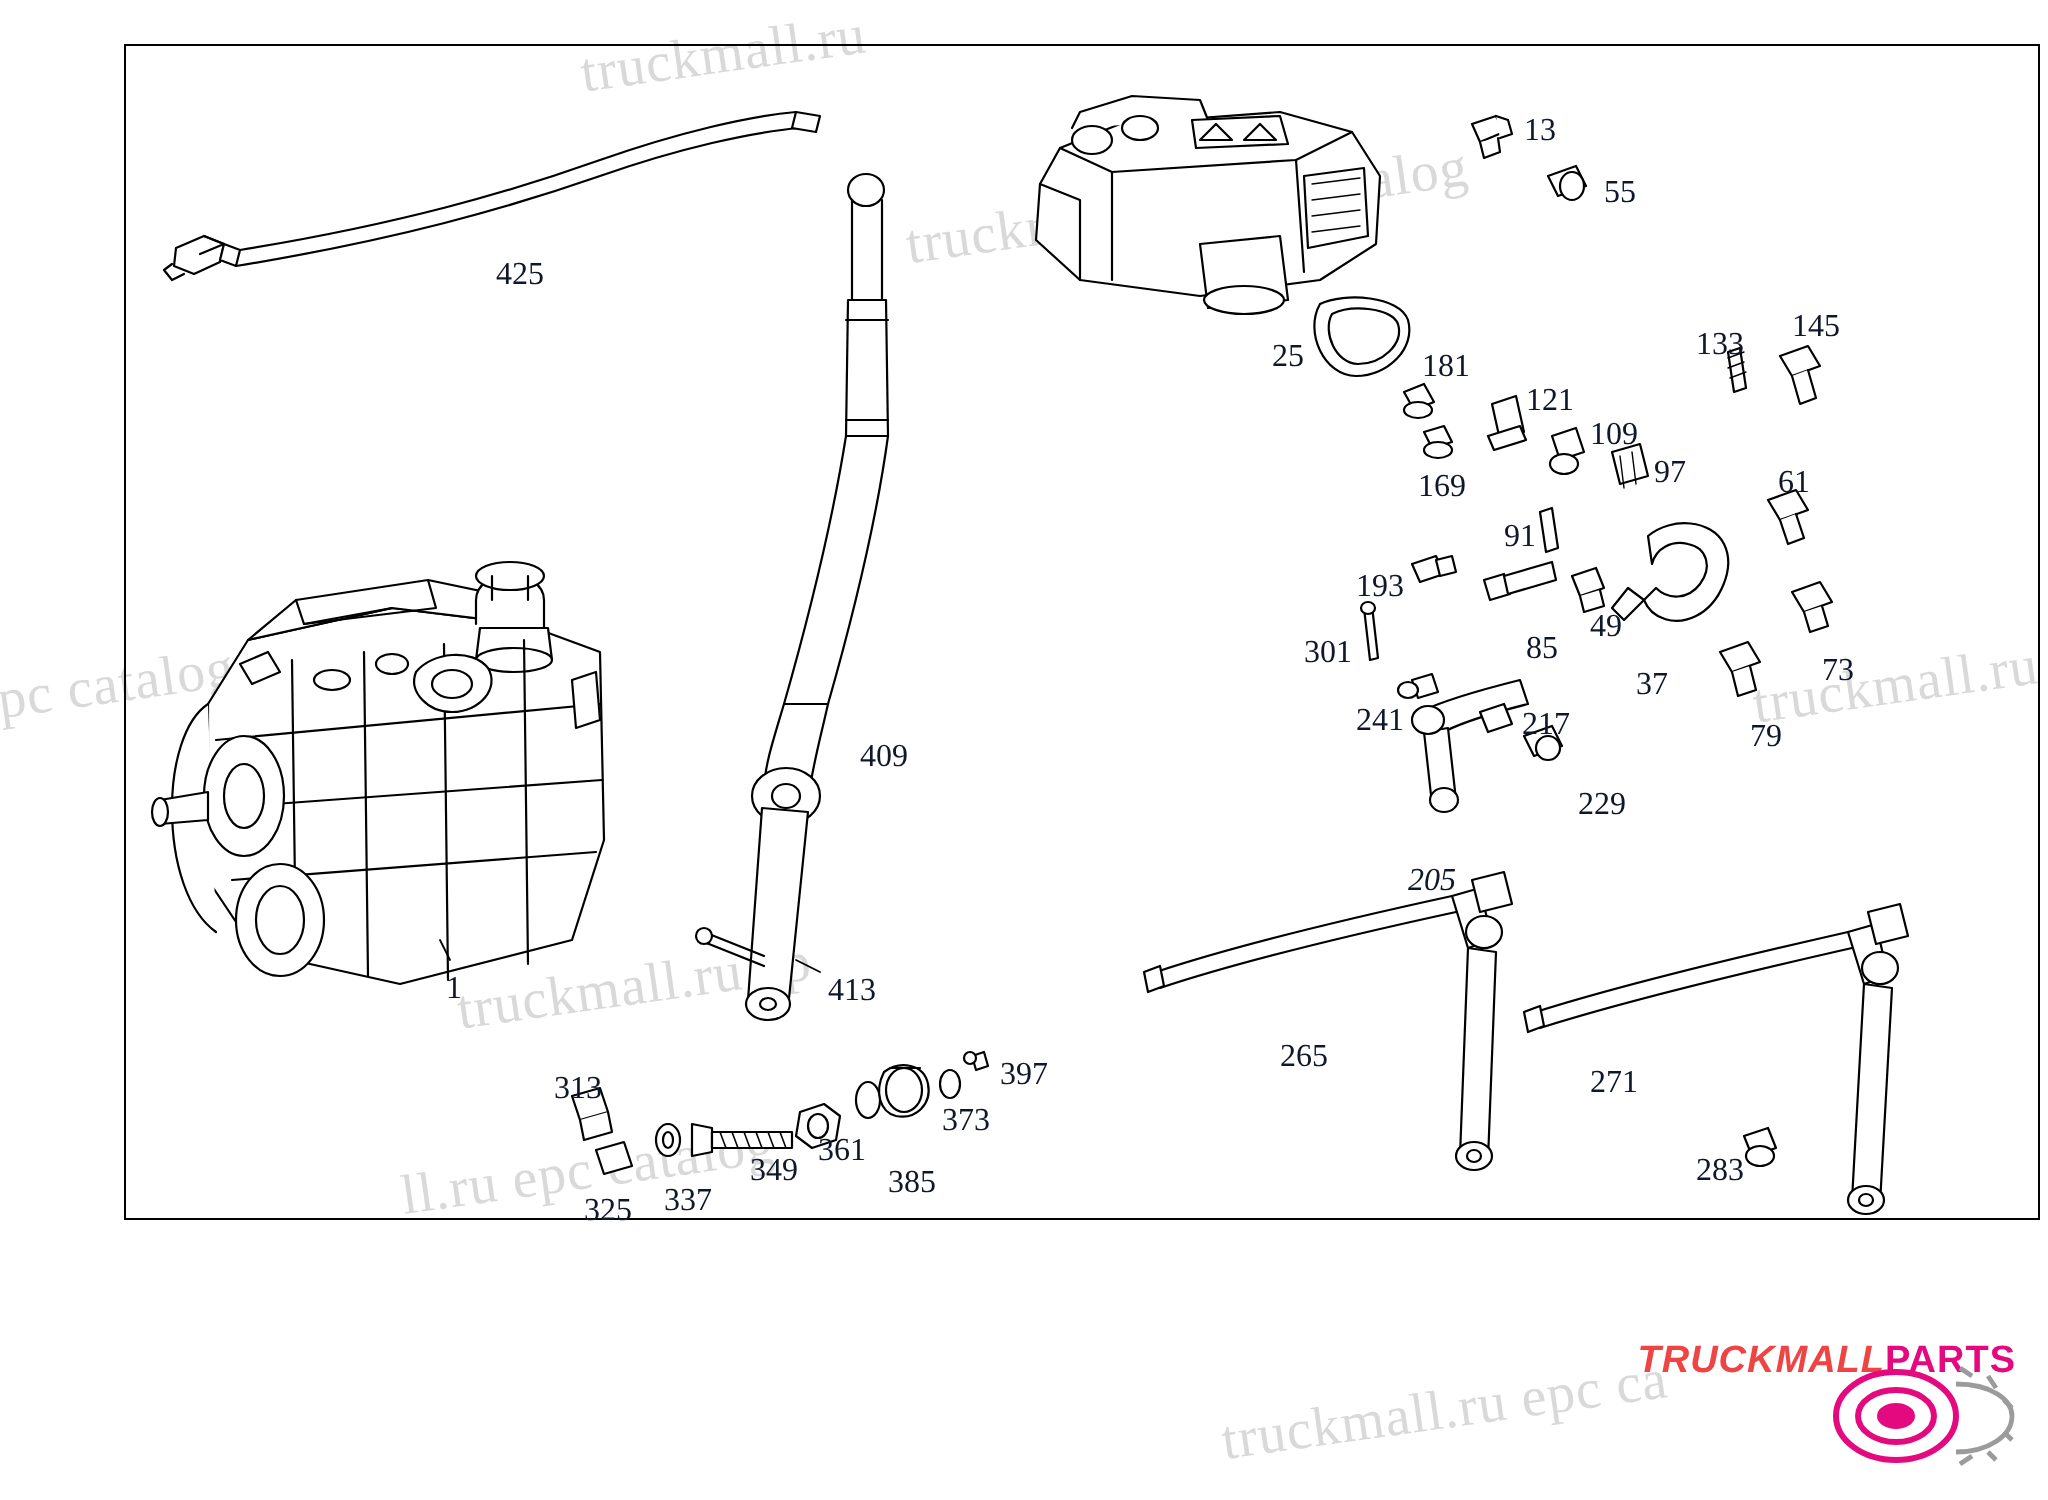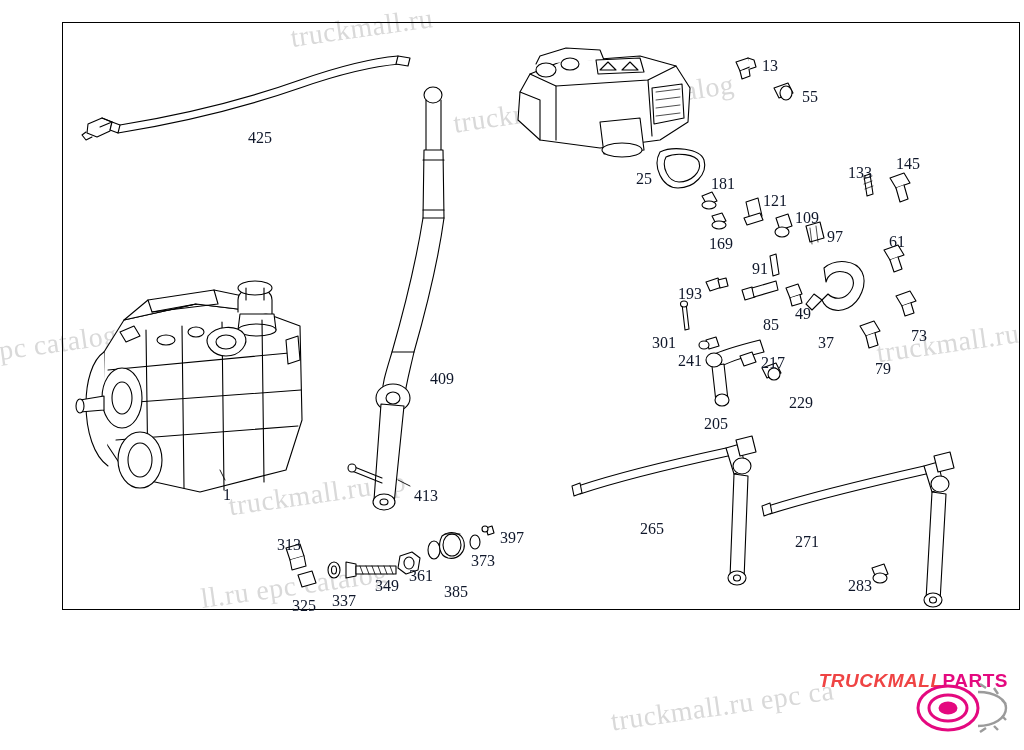--- a/index.html
+++ b/index.html
@@ -307,26 +307,26 @@
       <div class="callout" style="left: 795px; top: 209px;">109</div>
       <div class="callout" style="left: 827px; top: 228px;">97</div>
       <div class="callout" style="left: 709px; top: 235px;">169</div>
       <div class="callout" style="left: 889px; top: 233px;">61</div>
       <div class="callout" style="left: 752px; top: 260px;">91</div>
       <div class="callout" style="left: 678px; top: 285px;">193</div>
       <div class="callout" style="left: 795px; top: 305px;">49</div>
       <div class="callout" style="left: 763px; top: 316px;">85</div>
       <div class="callout" style="left: 818px; top: 334px;">37</div>
       <div class="callout" style="left: 911px; top: 327px;">73</div>
-      <div class="callout" style="left: 652px; top: 334px;">301</div>
+      <div class="callout" style="left: 652px; top: 318px;">301</div>
       <div class="callout" style="left: 875px; top: 360px;">79</div>
       <div class="callout" style="left: 678px; top: 352px;">241</div>
       <div class="callout" style="left: 761px; top: 354px;">217</div>
       <div class="callout" style="left: 789px; top: 377px; margin-top: 17px;">229</div>
-      <div class="callout" style="left: 704px; top: 415px;">205</div>
+      <div class="callout" style="left: 704px; top: 432px; font-style: italic;">205</div>
       <div class="callout" style="left: 430px; top: 370px;">409</div>
       <div class="callout" style="left: 223px; top: 486px;">1</div>
       <div class="callout" style="left: 414px; top: 487px;">413</div>
       <div class="callout" style="left: 500px; top: 529px;">397</div>
       <div class="callout" style="left: 277px; top: 536px;">313</div>
       <div class="callout" style="left: 471px; top: 552px;">373</div>
       <div class="callout" style="left: 444px; top: 583px;">385</div>
       <div class="callout" style="left: 409px; top: 567px;">361</div>
       <div class="callout" style="left: 375px; top: 577px;">349</div>
       <div class="callout" style="left: 332px; top: 592px;">337</div>

